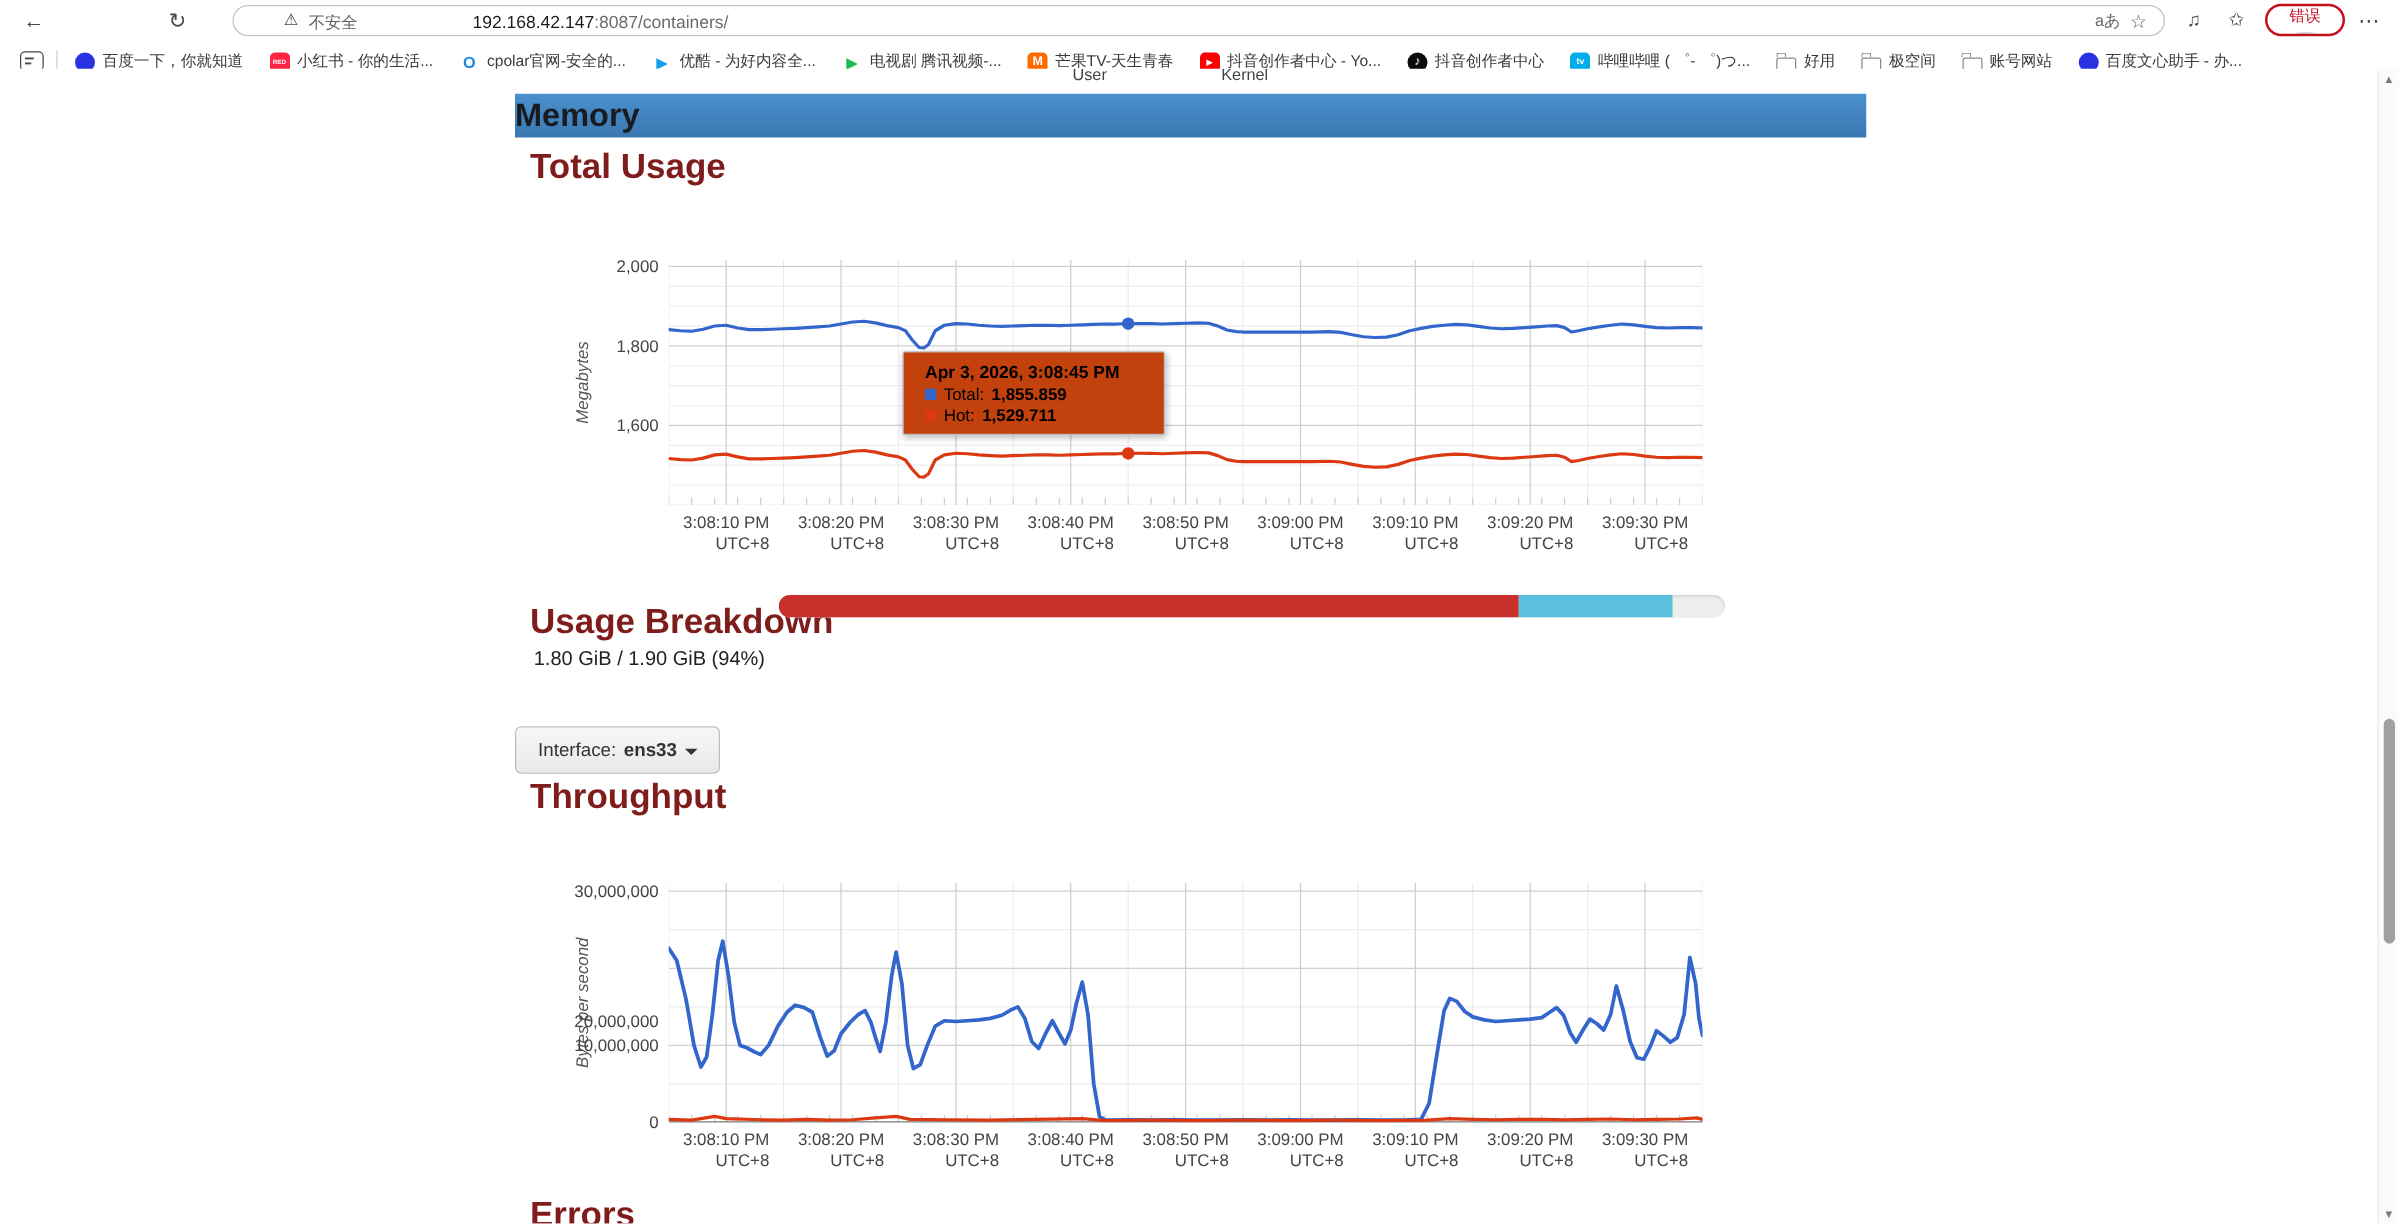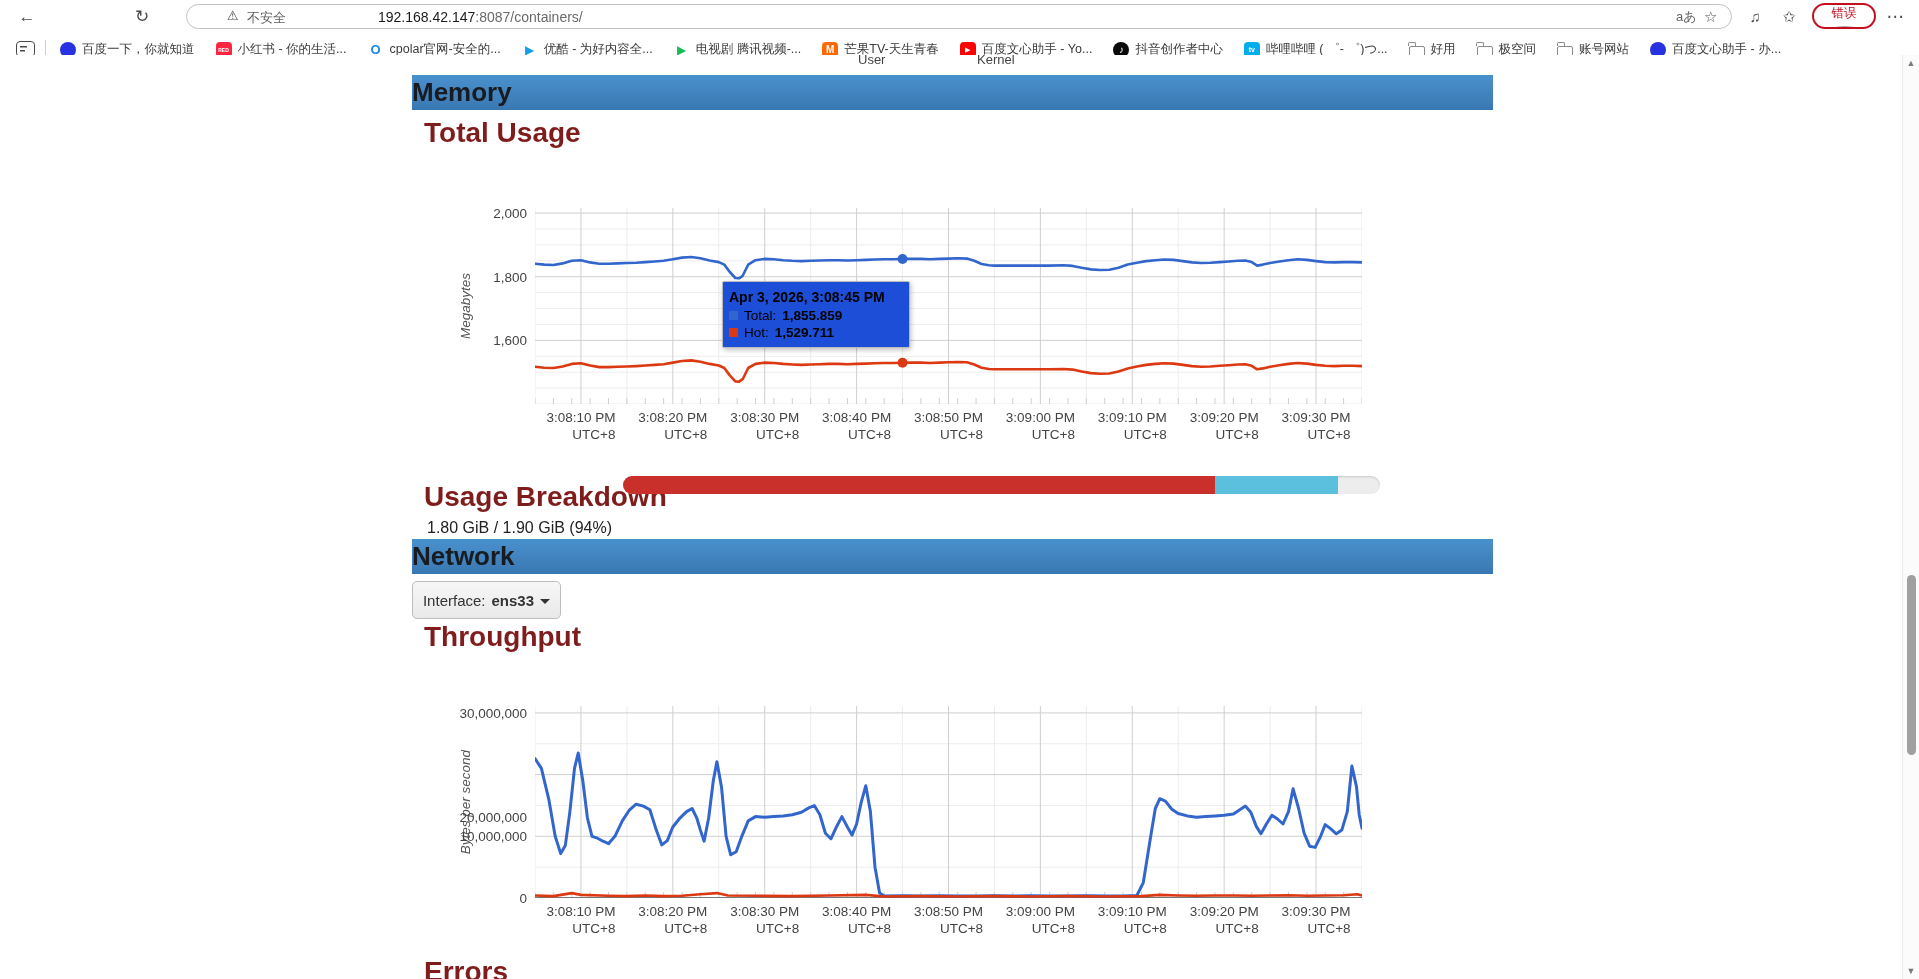--- a/index.html
+++ b/index.html
@@ -52,33 +52,33 @@
   .chart svg{position:absolute;left:0;top:0;}
   .ylab{position:absolute;right:100%;margin-right:8px;transform:translateY(-50%);font-size:13.5px;color:#444;white-space:nowrap;}
   .xtick{position:absolute;top:100%;margin-top:5px;transform:translateX(-50%);text-align:right;font-size:13.5px;color:#444;line-height:17px;white-space:nowrap;}
   .axis-title{position:absolute;right:100%;margin-right:62px;top:0;height:100%;display:flex;align-items:center;}
   .axis-title span{writing-mode:vertical-rl;transform:rotate(180deg);font-style:italic;font-size:13.5px;color:#555;white-space:nowrap;}
   .legend{position:absolute;left:535px;width:827px;display:flex;justify-content:center;gap:40px;}
   .lg-item{display:flex;align-items:center;gap:9px;font-size:13.5px;color:#444;}
   .lg-swatch{width:29px;height:3px;display:inline-block;}
 
   
-  #tooltip{position:absolute;left:722px;top:226px;width:174px;background:#1d4ed8;border:1px solid #bbb;border-radius:2px;box-shadow:1px 2px 5px rgba(0,0,0,.25);padding:7px 6px;z-index:5;}
+  #tooltip{position:absolute;left:722px;top:226px;width:174px;background:#c2410c;border:1px solid #bbb;border-radius:2px;box-shadow:1px 2px 5px rgba(0,0,0,.25);padding:7px 17px;z-index:5;}
   #tooltip .tt-title{font-size:14px;font-weight:bold;color:#000;margin-bottom:3px;white-space:nowrap;}
   .tt-row{font-size:13.5px;color:#000;display:flex;align-items:center;gap:6px;margin-top:2px;white-space:nowrap;}
   .tt-sq{width:9px;height:9px;display:inline-block;}
   .tt-row b{font-weight:bold;}
 
   
   #usage-bar{position:absolute;left:623px;top:421px;width:757px;height:18px;border-radius:9px;background:#ededed;box-shadow:inset 0 1px 2px rgba(0,0,0,.15);overflow:hidden;display:flex;}
   #usage-bar .seg{height:100%;}
   #usage-text{position:absolute;left:427px;top:464px;font-size:16px;color:#222;}
 
   
-  #iface-btn{position:absolute;left:412px;top:526px;width:149px;height:38px;background:linear-gradient(180deg,#f7f7f7,#e9e9e9);border:1px solid #bdbdbd;border-radius:5px;box-sizing:border-box;display:flex;align-items:center;justify-content:center;gap:6px;font-size:15px;color:#333;cursor:pointer;}
+  #iface-btn{position:absolute;left:412px;top:526px;width:164px;height:38px;background:linear-gradient(180deg,#f7f7f7,#e9e9e9);border:1px solid #bdbdbd;border-radius:5px;box-sizing:border-box;display:flex;align-items:center;justify-content:center;gap:6px;font-size:15px;color:#333;cursor:pointer;}
   #iface-btn b{font-weight:bold;}
   .caret{width:0;height:0;border-left:5px solid transparent;border-right:5px solid transparent;border-top:5px solid #333;margin-top:2px;}
 </style>
 </head>
 <body>
 
 <div id="screen">
 
   <div class="abs" id="toolbar">
     <span class="tb-icon" style="left:14px">←</span>
@@ -122,21 +122,21 @@
         <div class="bm-item">
           <span class="bm-icon" style="background: transparent; color: rgb(28, 185, 85); border-radius: 0px; font-size: 12px;">▶</span>
           <span class="bm-label">电视剧 腾讯视频-...</span>
         </div>
         <div class="bm-item">
           <span class="bm-icon" style="background: rgb(255, 106, 0); color: rgb(255, 255, 255); border-radius: 4px; font-size: 10px;">M</span>
           <span class="bm-label">芒果TV-天生青春</span>
         </div>
         <div class="bm-item">
           <span class="bm-icon" style="background: rgb(255, 0, 0); color: rgb(255, 255, 255); border-radius: 4px; font-size: 7px;">▶</span>
-          <span class="bm-label">百度文心助手 - Yo...</span>
+          <span class="bm-label">抖音创作者中心 - Yo...</span>
         </div>
         <div class="bm-item">
           <span class="bm-icon" style="background: rgb(10, 10, 10); color: rgb(255, 255, 255); border-radius: 50%; font-size: 10px;">♪</span>
           <span class="bm-label">抖音创作者中心</span>
         </div>
         <div class="bm-item">
           <span class="bm-icon" style="background: rgb(0, 174, 236); color: rgb(255, 255, 255); border-radius: 4px; font-size: 7px;">tv</span>
           <span class="bm-label">哔哩哔哩 ( ゜- ゜)つ...</span>
         </div>
         <div class="bm-item">
@@ -309,21 +309,20 @@
       </div>
     </div>
 
     <div class="subhead" style="top:426px">Usage Breakdown</div>
     <div id="usage-bar">
         <div class="seg" style="width: 78.2%; background: rgb(201, 48, 44);"></div>
         <div class="seg" style="width: 16.3%; background: rgb(91, 192, 222);"></div>
       </div>
     <div id="usage-text">1.80 GiB / 1.90 GiB (94%)</div>
 
-    <div class="section-bar" style="top:484px">Network</div>
     <div id="iface-btn">
       <span>Interface:</span>
       <b>ens33</b>
       <span class="caret"></span>
     </div>
     <div class="subhead" style="top:566px">Throughput</div>
 
     <div class="chart" id="net-chart">
       <div class="axis-title">
           <span>Bytes per second</span>

